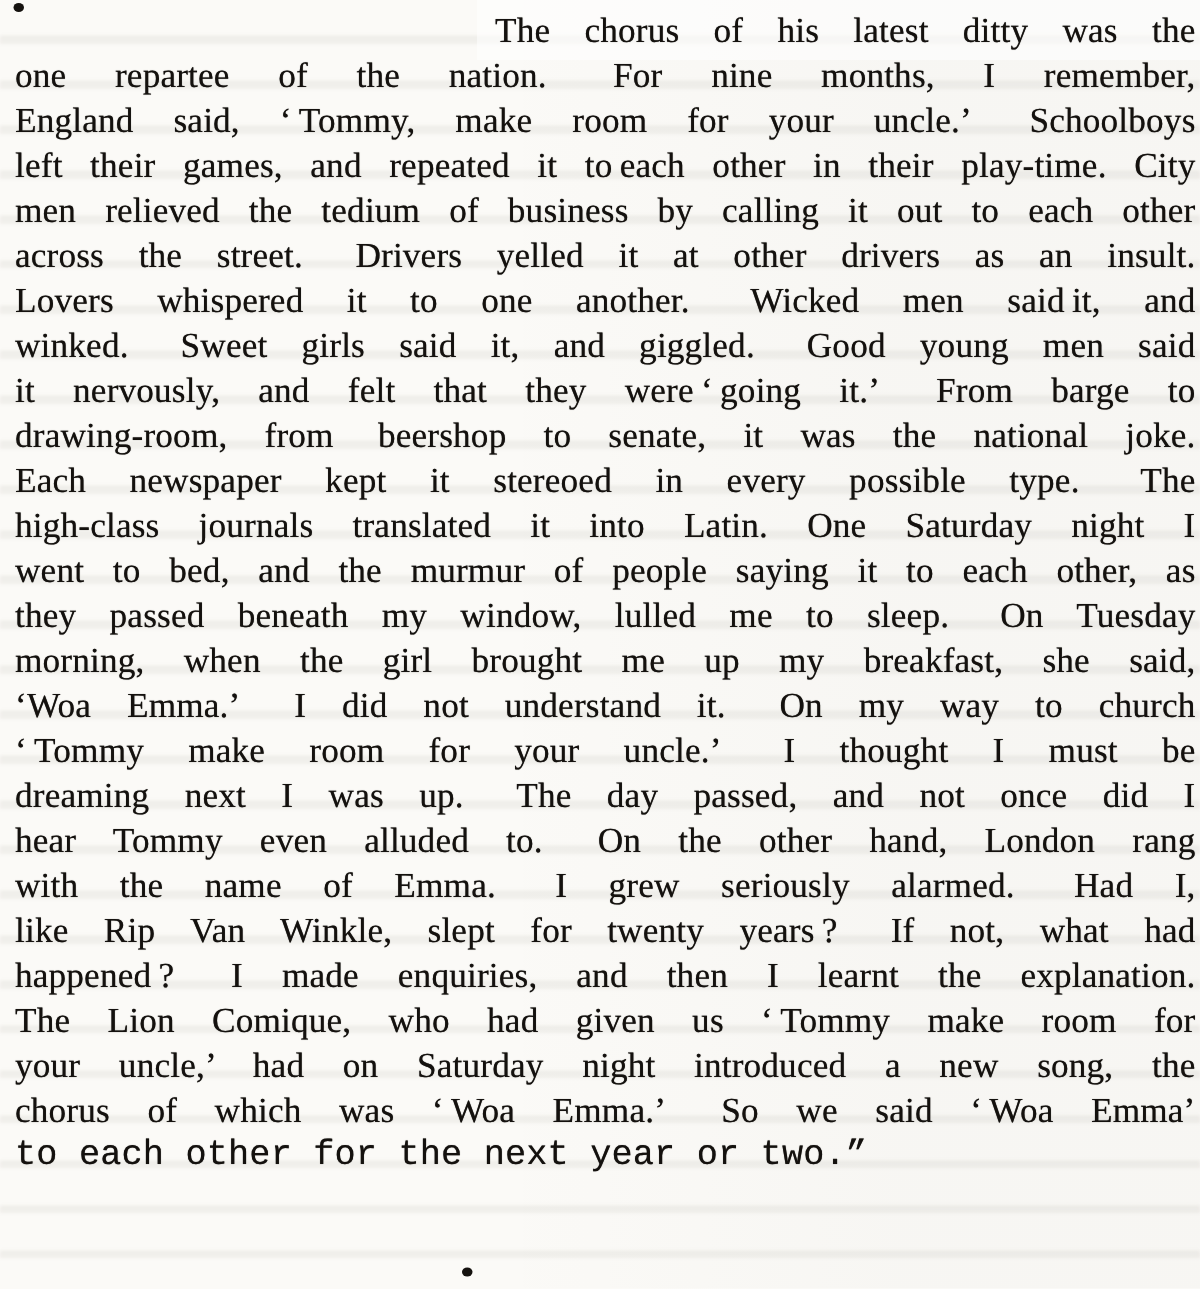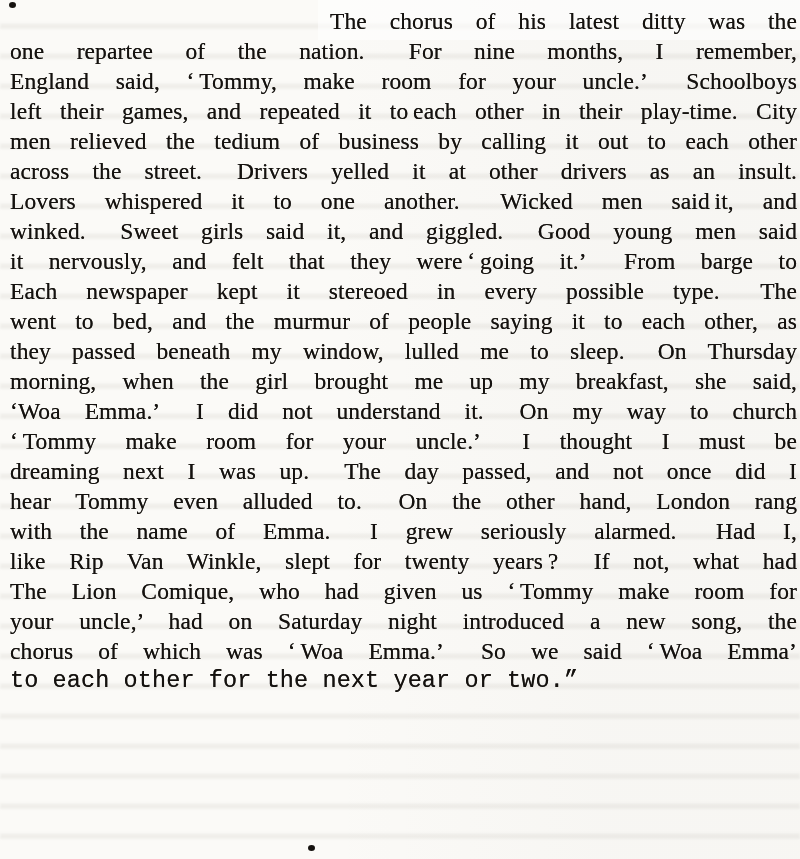--- a/index.html
+++ b/index.html
@@ -88,30 +88,33 @@
   <div class="text-block">
     <div class="line first">The chorus of his latest ditty was the</div>
     <div class="line">one repartee of the nation.  For nine months, I remember,</div>
     <div class="line">England said, ‘ Tommy, make room for your uncle.’  Schoolboys</div>
     <div class="line">left their games, and repeated it to each other in their play-time. City</div>
     <div class="line">men relieved the tedium of business by calling it out to each other</div>
     <div class="line">across the street.  Drivers yelled it at other drivers as an insult.</div>
     <div class="line">Lovers whispered it to one another.  Wicked men said it, and</div>
     <div class="line">winked.  Sweet girls said it, and giggled.  Good young men said</div>
     <div class="line">it nervously, and felt that they were ‘ going it.’  From barge to</div>
+    <div class="line">drawing-room, from  beershop to senate, it was the national joke.</div>
     <div class="line">Each newspaper kept it stereoed in every possible type.  The</div>
+    <div class="line">high-class journals translated it into Latin. One Saturday night I</div>
     <div class="line">went to bed, and the murmur of people saying it to each other, as</div>
-    <div class="line">they passed beneath my window, lulled me to sleep.  On Thursday</div>
+    <div class="line">they passed beneath my window, lulled me to sleep.  On Tuesday</div>
     <div class="line">morning, when the girl brought me up my breakfast, she said,</div>
     <div class="line">‘Woa Emma.’  I did not understand it.  On my way to church</div>
     <div class="line">‘ Tommy make room for your uncle.’  I thought I must be</div>
     <div class="line">dreaming next I was up.  The day passed, and not once did I</div>
     <div class="line">hear Tommy even alluded to.  On the other hand, London rang</div>
     <div class="line">with the name of Emma.  I grew seriously alarmed.  Had I,</div>
     <div class="line">like Rip Van Winkle, slept for twenty years ?  If not, what had</div>
+    <div class="line">happened ?  I made enquiries, and then I learnt the explanation.</div>
     <div class="line">The Lion Comique, who had given us ‘ Tommy make room for</div>
     <div class="line">your uncle,’ had on Saturday night introduced a new song, the</div>
     <div class="line">chorus of which was ‘ Woa Emma.’  So we said ‘ Woa Emma’</div>
     <div class="line last">to each other for the next year or two.”</div>
   </div>
 
   <div class="speck s1"></div>
   <div class="speck s2"></div>
 </div>
 

